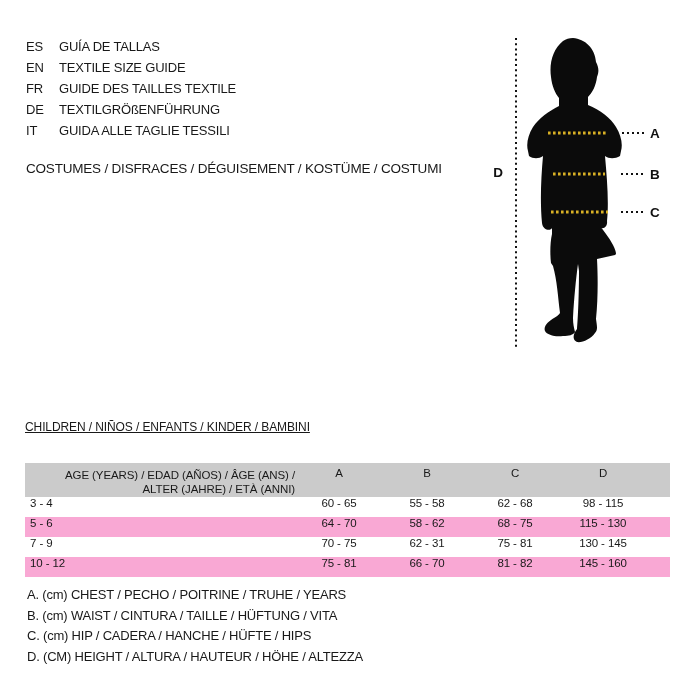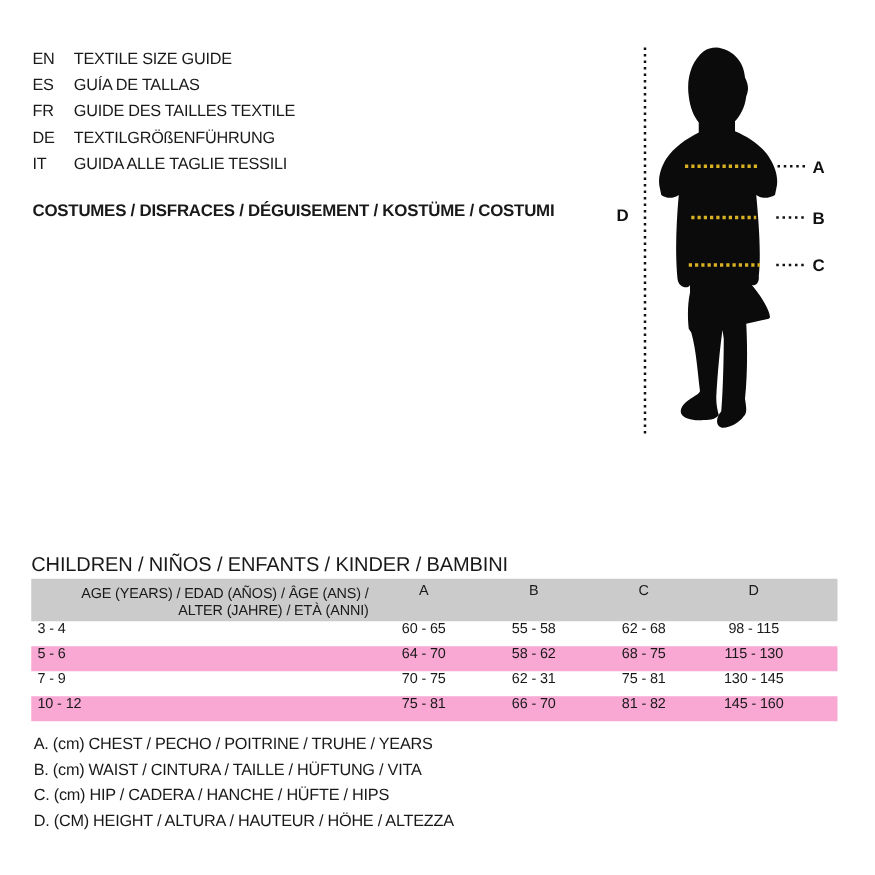--- a/index.html
+++ b/index.html
@@ -5,50 +5,50 @@
   * { margin:0; padding:0; box-sizing:border-box; }
   html,body { width:700px; height:700px; background:#ffffff; }
   body { font-family:"Liberation Sans", sans-serif; color:#191919; }
   .page { position:relative; width:700px; height:700px; overflow:hidden; background:#fff; }
 
   
   .lang-list { position:absolute; left:26px; top:36px; font-size:13px; line-height:21px; letter-spacing:-0.2px; }
   .lang-code { display:inline-block; width:33px; }
 
   
-  .costumes { position:absolute; left:26px; top:161px; font-size:13.5px; font-weight:bold; letter-spacing:-0.2px; }
+  .costumes { position:absolute; left:26px; top:161px; font-size:13.5px; font-weight:normal; letter-spacing:-0.2px; }
 
   
   .diagram { position:absolute; left:485px; top:25px; width:200px; height:330px; }
   .diagram text { font-family:"Liberation Sans", sans-serif; font-weight:bold; font-size:13.5px; fill:#111; }
 
   
-  .section-title { position:absolute; left:25px; top:444px; font-size:16px; letter-spacing:-0.1px; }
+  .section-title { position:absolute; left:25px; top:420px; font-size:12px; letter-spacing:-0.1px;text-decoration:underline; }
 
   
   .size-table { position:absolute; left:25px; top:463px; width:645px; font-size:11.5px; letter-spacing:-0.1px; }
   .t-head { display:flex; background:#cbcbcb; height:34px; }
   .t-head .cell-age { padding-top:5px; line-height:14px;text-align:right; }
   .t-head .cell { padding-top:4px; }
   .t-row { display:flex; height:20px; align-items:flex-start; }
   .t-row.alt { background:#f9a8d4; }
   .cell-age { width:270px; padding-left:5px; }
   .cell { width:88px; text-align:center; }
 
   
   .legend { position:absolute; left:27px; top:585px; font-size:13px; line-height:20.5px; letter-spacing:-0.2px; }
 </style>
 </head>
 <body>
 
 <div class="page">
 
   <div class="lang-list">
+    <div><span class="lang-code">ES</span><span>GUÍA DE TALLAS</span></div>
     <div><span class="lang-code">EN</span><span>TEXTILE SIZE GUIDE</span></div>
-    <div><span class="lang-code">ES</span><span>GUÍA DE TALLAS</span></div>
     <div><span class="lang-code">FR</span><span>GUIDE DES TAILLES TEXTILE</span></div>
     <div><span class="lang-code">DE</span><span>TEXTILGRÖßENFÜHRUNG</span></div>
     <div><span class="lang-code">IT</span><span>GUIDA ALLE TAGLIE TESSILI</span></div>
   </div>
 
   <div class="costumes">COSTUMES / DISFRACES / DÉGUISEMENT / KOSTÜME / COSTUMI</div>
 
   <svg class="diagram" width="200" height="330" viewBox="0 0 200 330">
 
     <line x1="31" y1="13" x2="31" y2="322" stroke="#111" stroke-width="2" stroke-dasharray="2 3.2"></line>

